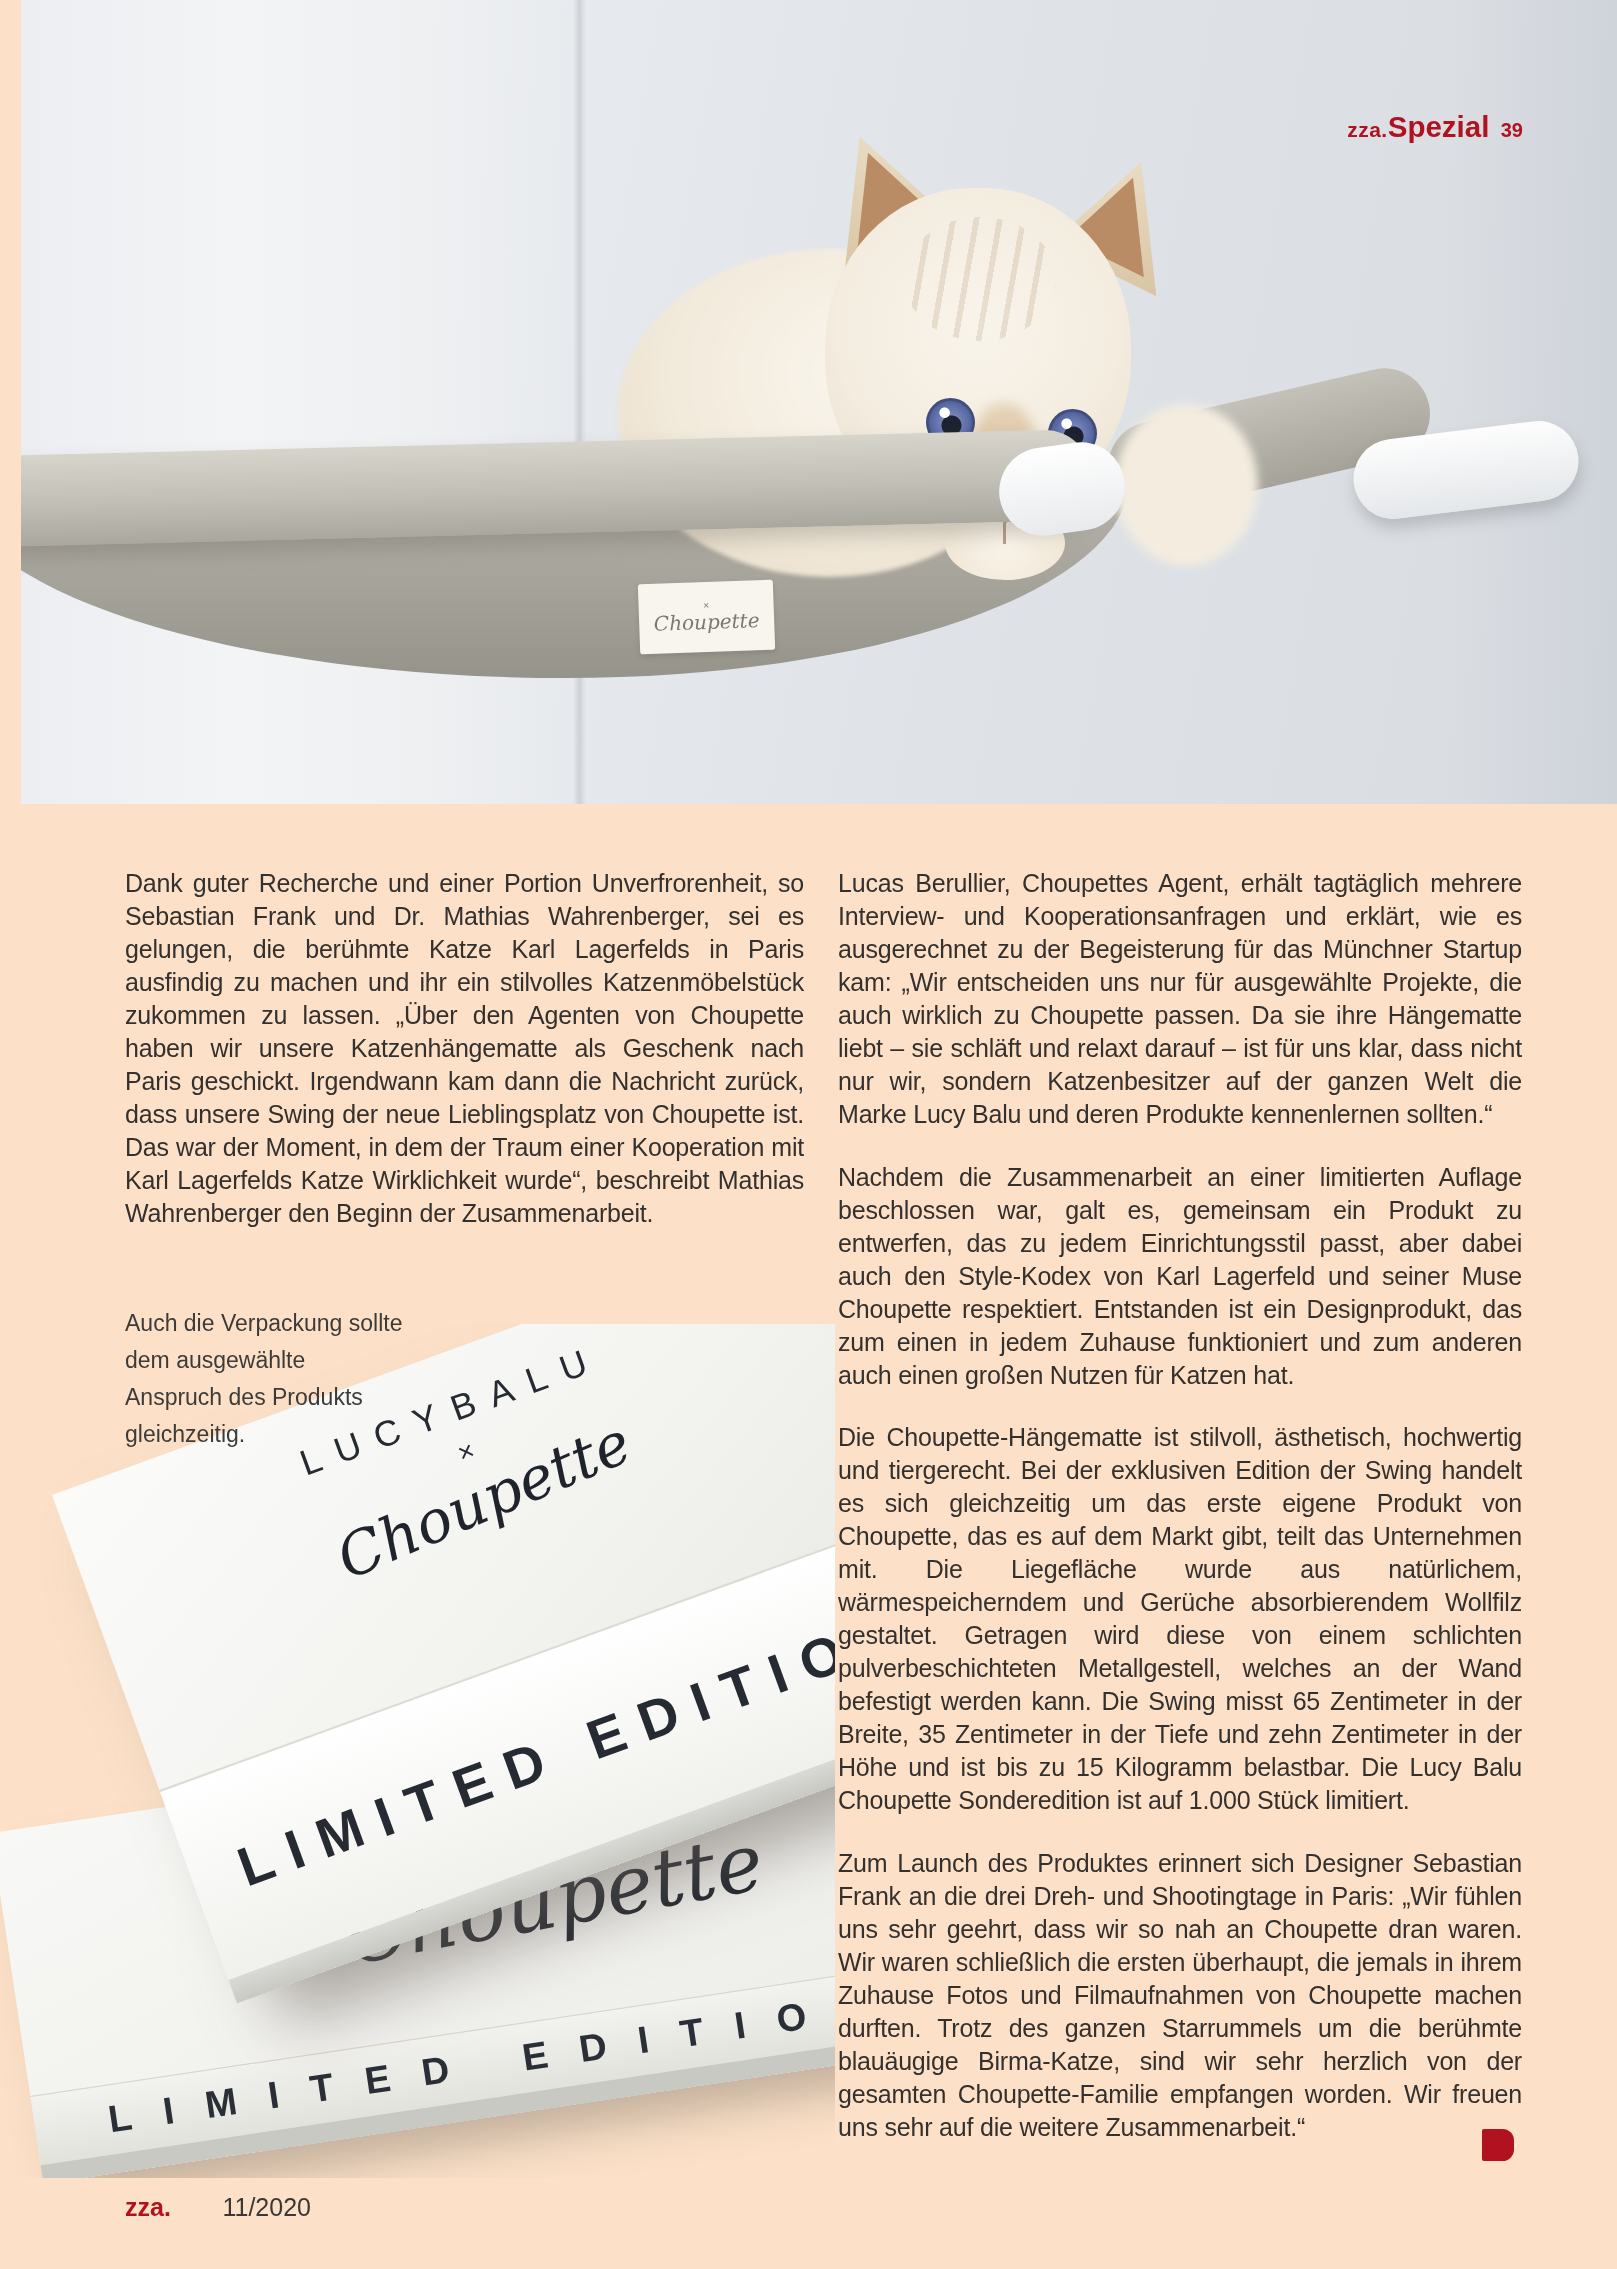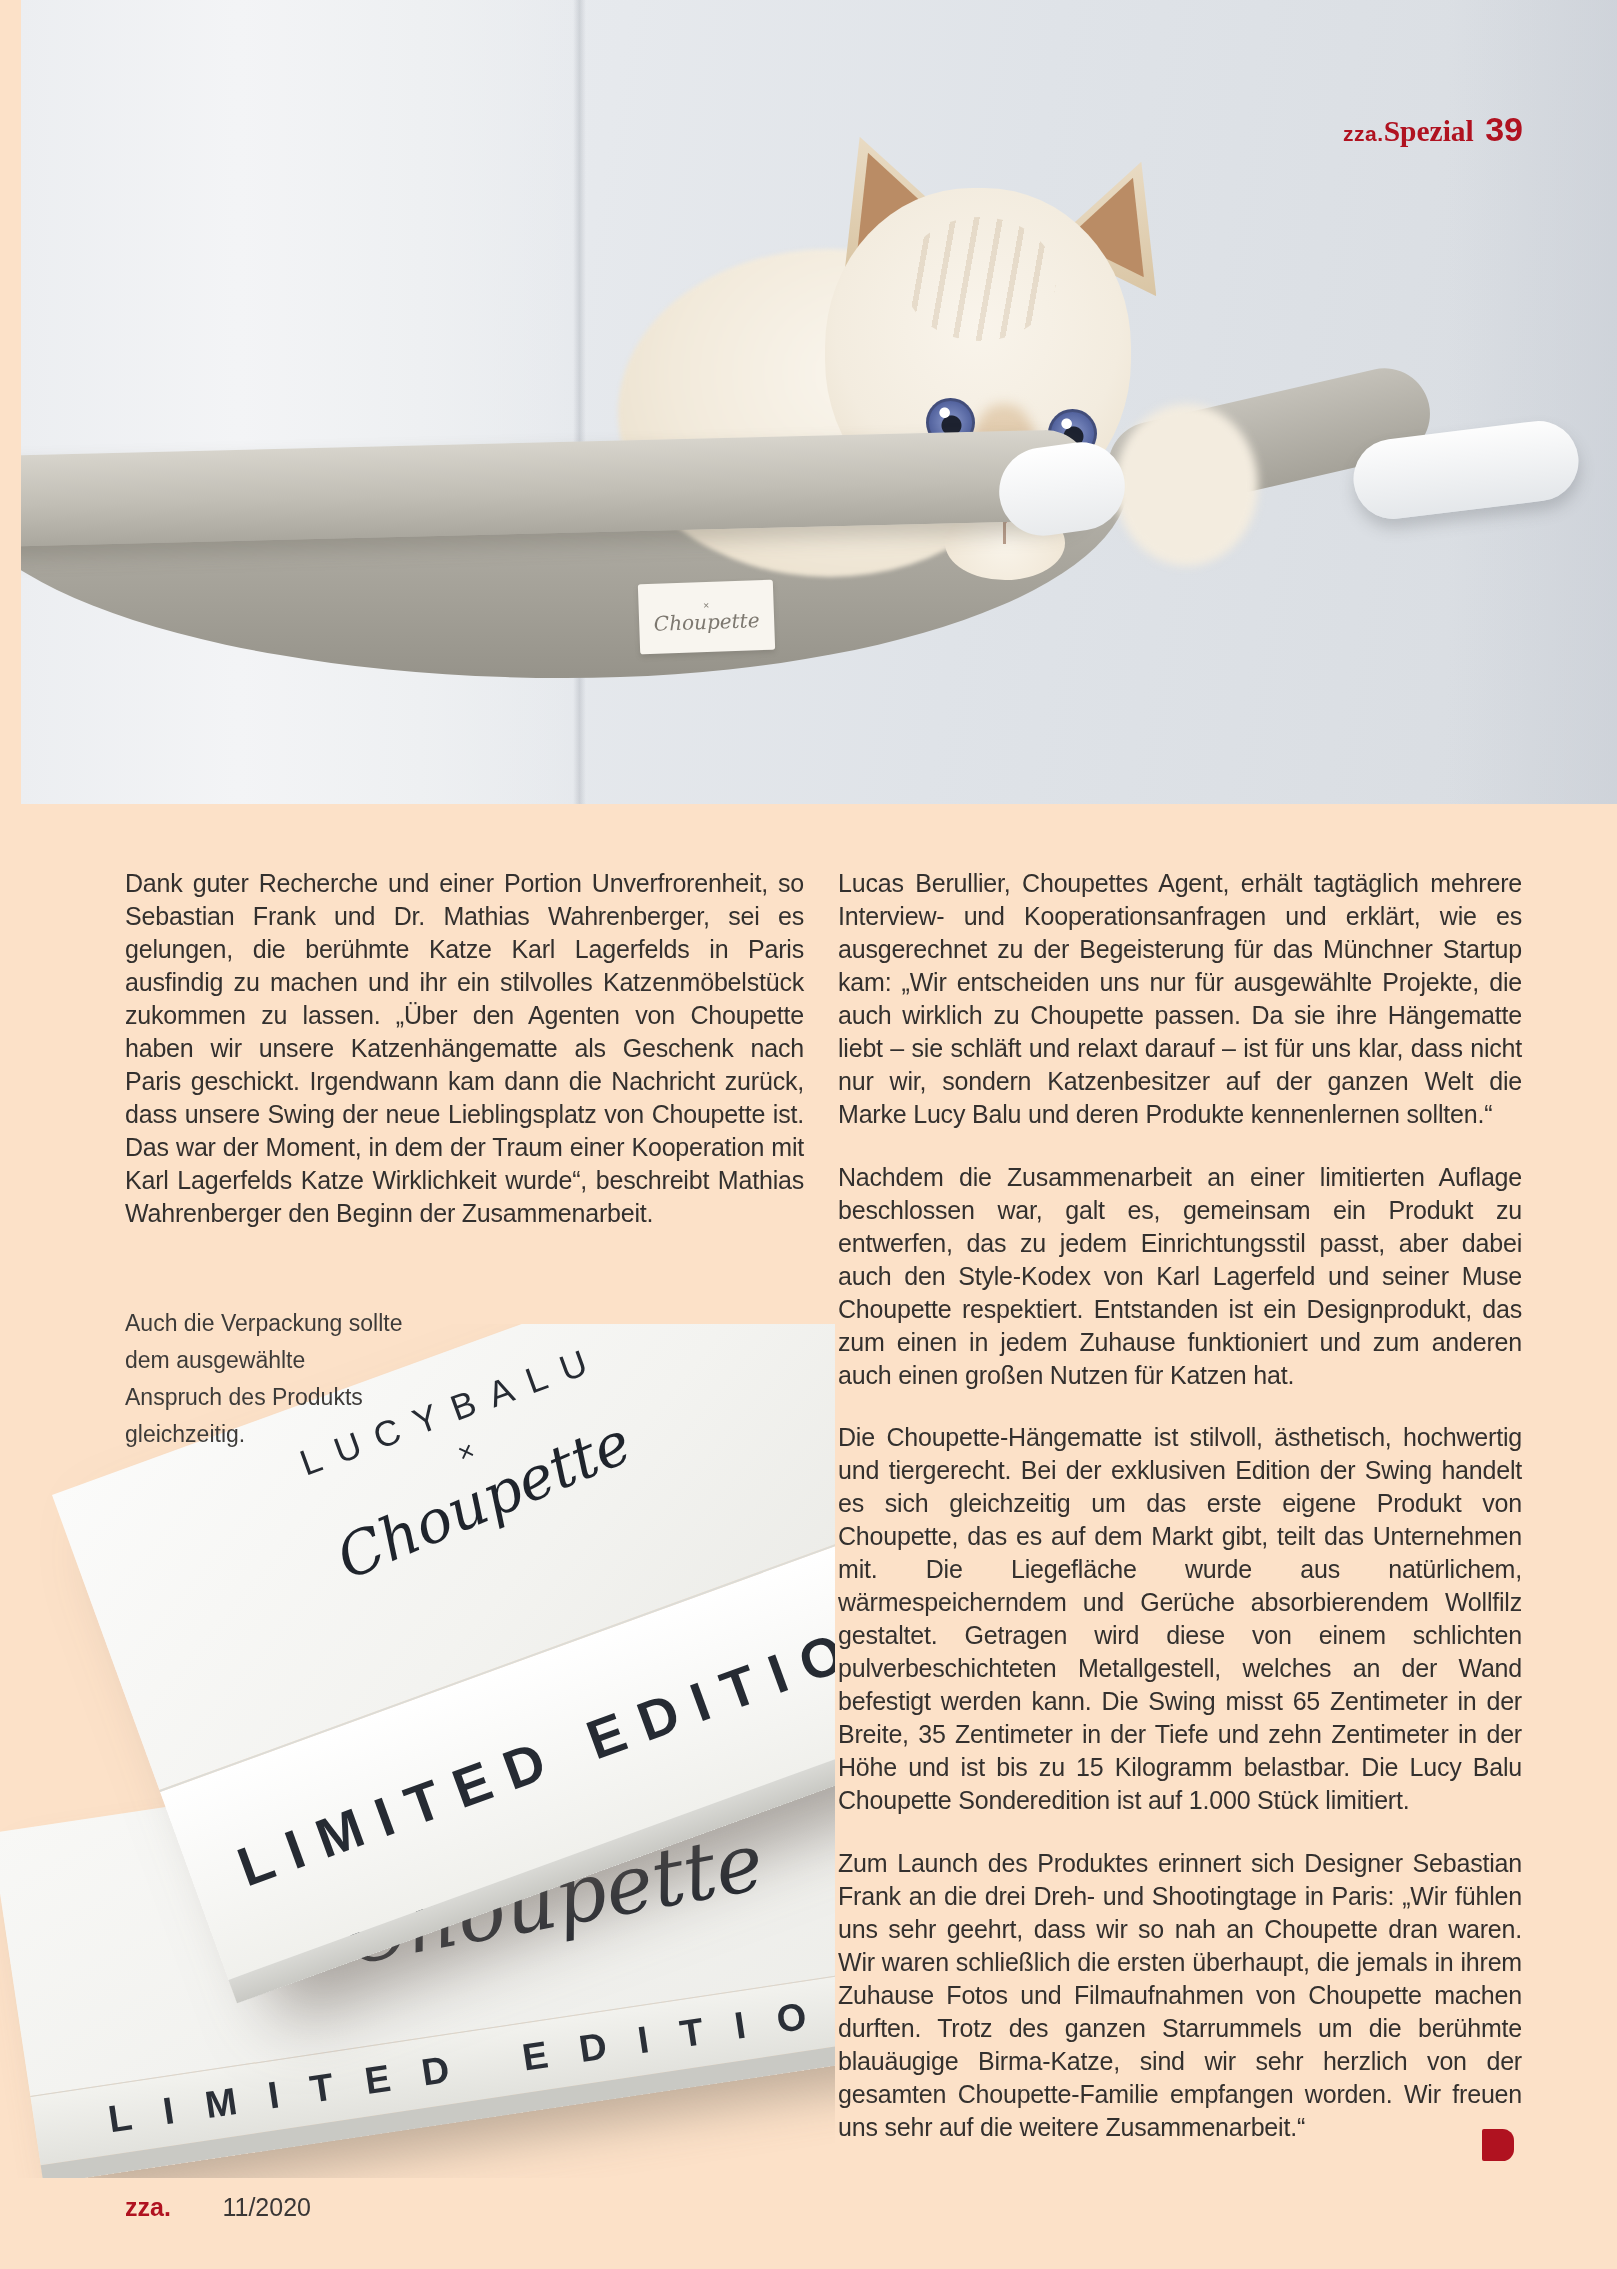--- a/index.html
+++ b/index.html
@@ -69,21 +69,21 @@
   .felt-tag{position:absolute;left:618px;top:582px;width:135px;height:70px;background:#f8f5ef;
          transform:rotate(-2deg);border-radius:2.9px;box-shadow:0 2.9px 5.7px rgba(90,88,80,.25);
          display:flex;flex-direction:column;align-items:center;justify-content:center;z-index:9;}
   .felt-tag .tag-x{font-size:10.5px;color:#8a857c;line-height:11.4px;}
   .felt-tag .tag-name{font-family:"DejaVu Serif",serif;font-style:italic;font-size:20px;color:#7d7870;line-height:23px;}
 
   
   .badge{position:absolute;right:95px;top:110px;display:flex;align-items:baseline;z-index:10;}
   .badge .b-brand{font-size:21px;font-weight:bold;letter-spacing:0.5px;}
   .badge .b-label{font-size:29.5px;font-weight:bold;}
-  .badge .b-num{font-size:34px;font-weight:bold;margin-left:11.4px;}
+  .badge .b-num{font-size:20px;font-weight:bold;margin-left:11.4px;}
   .photo-caption{position:absolute;right:59px;bottom:13.3px;text-align:right;font-style:italic;
          font-size:23px;line-height:34px;color:#565a5e;z-index:10;}
 
   
   .col{position:absolute;color:#33302e;font-size:25px;line-height:33px;letter-spacing:-0.2px;}
   .col p{margin:0 0 29.5px 0;text-align:justify;}
   .col-left{left:125px;top:867px;width:679px;}
   .col-right{left:838px;top:867px;width:684px;}
   .packshot-caption{position:absolute;left:125px;top:1305px;width:328px;
          font-size:23px;line-height:37px;color:#3d3b39;z-index:6;}
@@ -152,21 +152,21 @@
 
     <div class="front-roll"></div>
     <div class="roll-cap"></div>
     <div class="felt-tag">
       <span class="tag-x">×</span>
       <span class="tag-name">Choupette</span>
     </div>
 
     <div class="badge">
       <span class="b-brand" style="color: rgb(176, 18, 32);">zza.</span>
-      <span class="b-label" style="color: rgb(176, 18, 32); font-family: Liberation Serif, serif;">Spezial</span>
+      <span class="b-label" style="color: rgb(176, 18, 32);">Spezial</span>
       <span class="b-num" style="color: rgb(176, 18, 32);">39</span>
     </div>
 
   </div>
 
   <div class="col col-left">
     <p>Dank guter Recherche und einer Portion Unverfrorenheit, so Sebastian Frank und Dr. Mathias Wahrenberger, sei es gelungen, die berühmte Katze Karl Lagerfelds in Paris ausfindig zu machen und ihr ein stilvolles Katzenmöbelstück zukommen zu lassen. „Über den Agenten von Choupette haben wir unsere Katzenhängematte als Geschenk nach Paris geschickt. Irgendwann kam dann die Nachricht zurück, dass unsere Swing der neue Lieblingsplatz von Choupette ist. Das war der Moment, in dem der Traum einer Kooperation mit Karl Lagerfelds Katze Wirklichkeit wurde“, beschreibt Mathias Wahrenberger den Beginn der Zusammenarbeit.</p>
   </div>
 
   <div class="packshot-caption">

